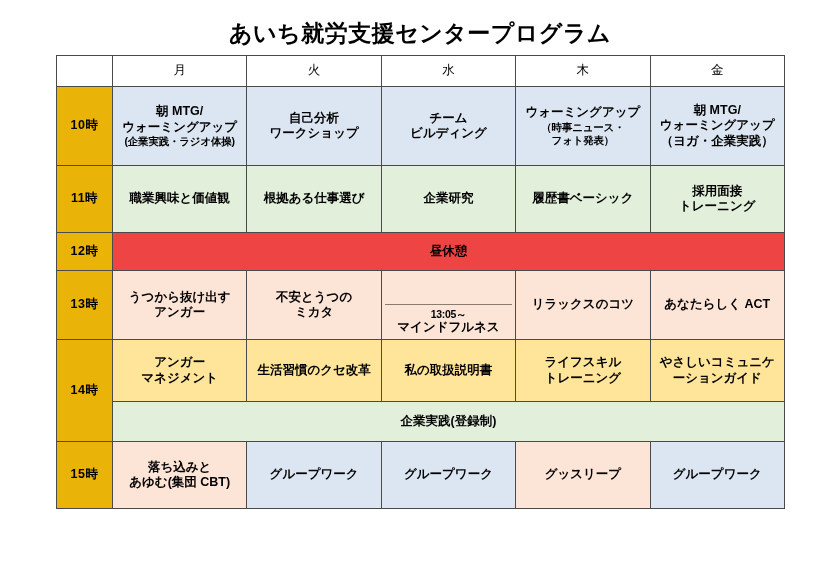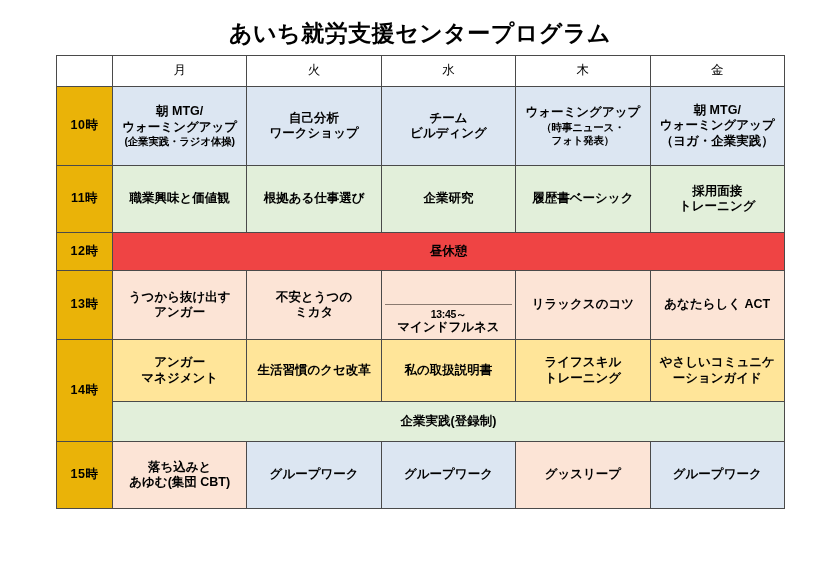--- a/index.html
+++ b/index.html
@@ -228,21 +228,21 @@
             <span class="stack-line">うつから抜け出す</span>
             <span class="stack-line">アンガー</span>
           </td>
           <td class="fill-peach cell-main">
             <span class="stack-line">不安とうつの</span>
             <span class="stack-line">ミカタ</span>
           </td>
           <td class="fill-peach split">
             <div class="split-top"></div>
             <div class="split-bottom">
-              <span class="time-note">13:45～</span>
+              <span class="time-note">13:05～</span>
               <span class="note-title">マインドフルネス</span>
             </div>
           </td>
           <td class="fill-peach cell-main">
             <span class="stack-line">リラックスのコツ</span>
           </td>
           <td class="fill-peach cell-main">
             <span class="stack-line">あなたらしく ACT</span>
           </td>
         </tr>

